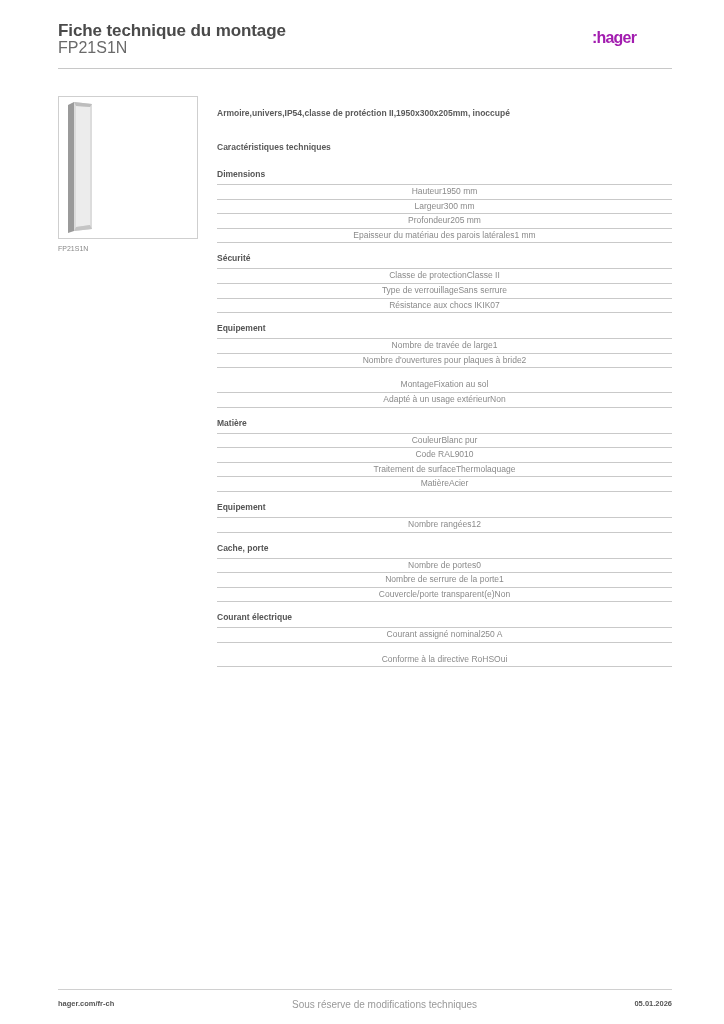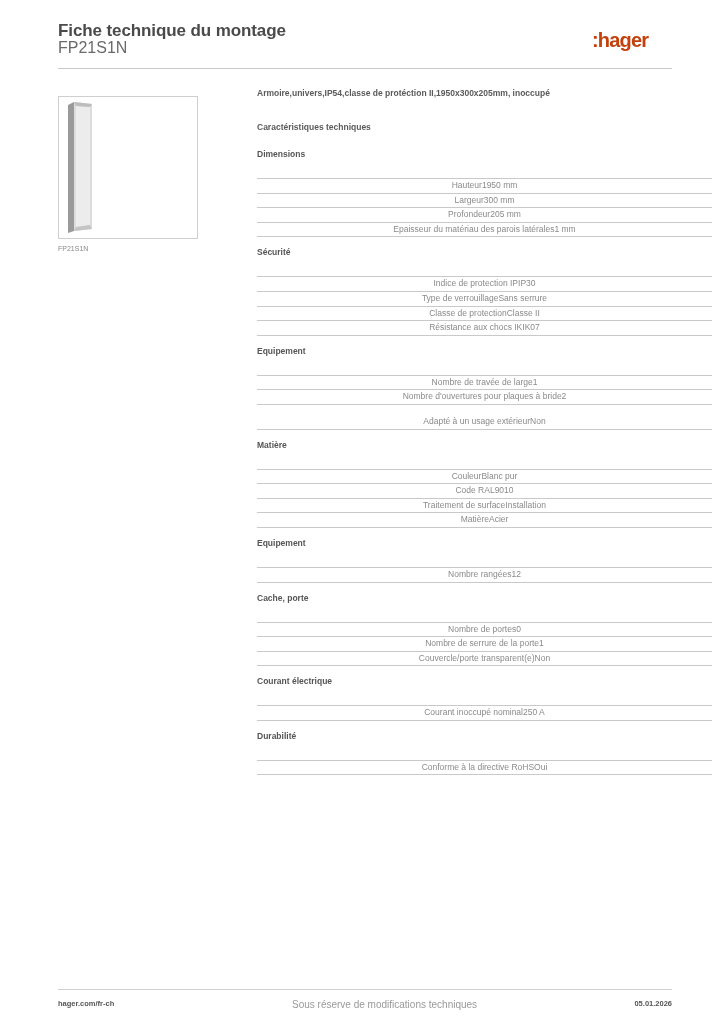--- a/index.html
+++ b/index.html
@@ -10,49 +10,49 @@
   .header-title {
     position: absolute; left: 58px; top: 21px;
     font-size: 17px; font-weight: bold; color: #4a4a4a; letter-spacing: -0.1px;
   }
   .header-ref {
     position: absolute; left: 58px; top: 39px;
     font-size: 16px; color: #6a6a6a;
   }
   .logo {
     position: absolute; left: 592px; top: 29px;
-    font-size: 20px; font-weight: bold; color: #c2410c; letter-spacing: -0.8px;
+    font-size: 16px; font-weight: bold; color: #a21caf; letter-spacing: -0.8px;
   }
   .header-rule {
     position: absolute; left: 58px; top: 68px; width: 614px; height: 1px;
     background: #c8c8c8;
   }
   .image-box {
     position: absolute; left: 58px; top: 96px; width: 140px; height: 143px;
     border: 1px solid #cfcfcf; box-sizing: border-box; background: #fff;
   }
   .cabinet {
     position: absolute; left: 7px; top: 4px; width: 28px; height: 133px;
   }
   .image-caption {
     position: absolute; left: 58px; top: 245px; font-size: 7px; color: #888;
   }
   .content {
-    position: absolute; left: 217px; top: 88px; width: 455px; margin-left: 40px;
+    position: absolute; left: 217px; top: 108px; width: 455px;
   }
   .product-desc {
     font-size: 8.5px; font-weight: bold; color: #5a5a5a; height: 34px;
   }
   .section-heading-main {
     font-size: 8.5px; font-weight: bold; color: #5a5a5a; height: 27px;
   }
   .group { margin-bottom: 10px; }
   .group-title {
     font-size: 8.5px; font-weight: bold; color: #555; height: 11px;
-    line-height: 11px; padding-bottom: 18px; border-bottom: 1px solid #c9c9c9;
+    line-height: 11px; padding-bottom: 4px; border-bottom: 1px solid #c9c9c9;
   }
   .row {
     display: flex; justify-content: center;
     font-size: 8.5px; color: #8a8a8a; height: 13.6px; line-height: 13.6px;
     border-bottom: 1px solid #c9c9c9;
   }
   .row .val { text-align: right; }
   .footer-rule {
     position: absolute; left: 58px; top: 989px; width: 614px; height: 1px;
     background: #d0d0d0;
@@ -107,66 +107,66 @@
           <span class="val">205 mm</span>
         </div>
         <div class="row">
           <span>Epaisseur du matériau des parois latérales</span>
           <span class="val">1 mm</span>
         </div>
       </div>
       <div class="group">
         <div class="group-title">Sécurité</div>
         <div class="row">
-          <span>Indice de protection IP</span>
-          <span class="val">IP30</span>
+          <span>Classe de protection</span>
+          <span class="val">Classe II</span>
         </div>
         <div class="row">
           <span>Type de verrouillage</span>
           <span class="val">Sans serrure</span>
         </div>
         <div class="row">
-          <span>Classe de protection</span>
-          <span class="val">Classe II</span>
-        </div>
-        <div class="row">
           <span>Résistance aux chocs IK</span>
           <span class="val">IK07</span>
         </div>
       </div>
       <div class="group">
         <div class="group-title">Equipement</div>
         <div class="row">
           <span>Nombre de travée de large</span>
           <span class="val">1</span>
         </div>
         <div class="row">
           <span>Nombre d'ouvertures pour plaques à bride</span>
           <span class="val">2</span>
         </div>
       </div>
       <div class="group">
         <div class="row">
+          <span>Montage</span>
+          <span class="val">Fixation au sol</span>
+        </div>
+        <div class="row">
           <span>Adapté à un usage extérieur</span>
           <span class="val">Non</span>
         </div>
       </div>
       <div class="group">
         <div class="group-title">Matière</div>
         <div class="row">
           <span>Couleur</span>
           <span class="val">Blanc pur</span>
         </div>
         <div class="row">
           <span>Code RAL</span>
           <span class="val">9010</span>
         </div>
         <div class="row">
           <span>Traitement de surface</span>
-          <span class="val">Installation</span>
+          <span class="val">Thermolaquage</span>
         </div>
         <div class="row">
           <span>Matière</span>
           <span class="val">Acier</span>
         </div>
       </div>
       <div class="group">
         <div class="group-title">Equipement</div>
         <div class="row">
           <span>Nombre rangées</span>
@@ -184,26 +184,25 @@
           <span class="val">1</span>
         </div>
         <div class="row">
           <span>Couvercle/porte transparent(e)</span>
           <span class="val">Non</span>
         </div>
       </div>
       <div class="group">
         <div class="group-title">Courant électrique</div>
         <div class="row">
-          <span>Courant inoccupé nominal</span>
+          <span>Courant assigné nominal</span>
           <span class="val">250 A</span>
         </div>
       </div>
       <div class="group">
-        <div class="group-title">Durabilité</div>
         <div class="row">
           <span>Conforme à la directive RoHS</span>
           <span class="val">Oui</span>
         </div>
       </div>
     </div>
 </div>
 
 <div class="footer-rule"></div>
 <div class="footer-left">hager.com/fr-ch</div>

